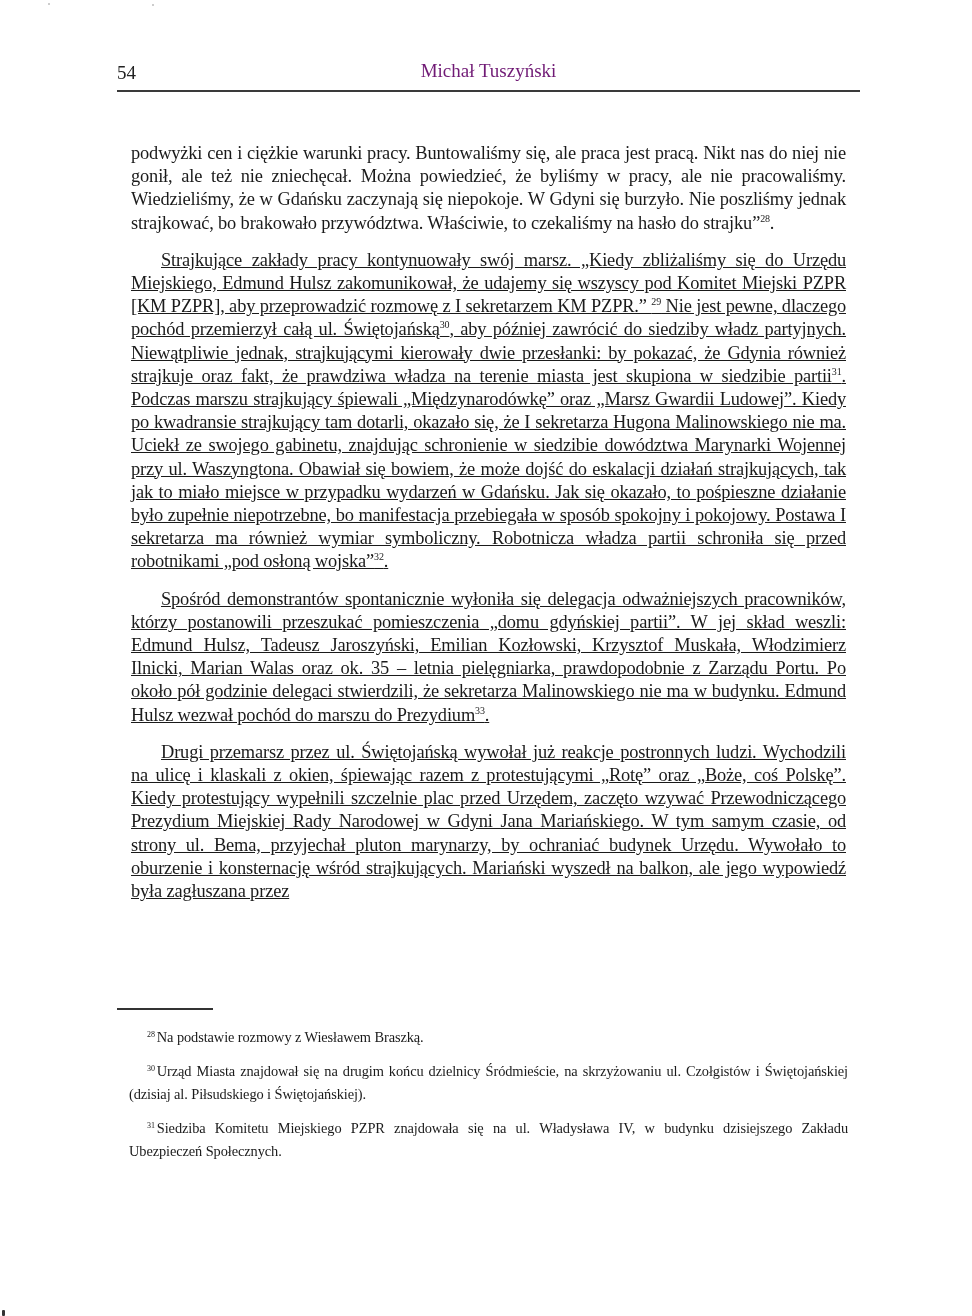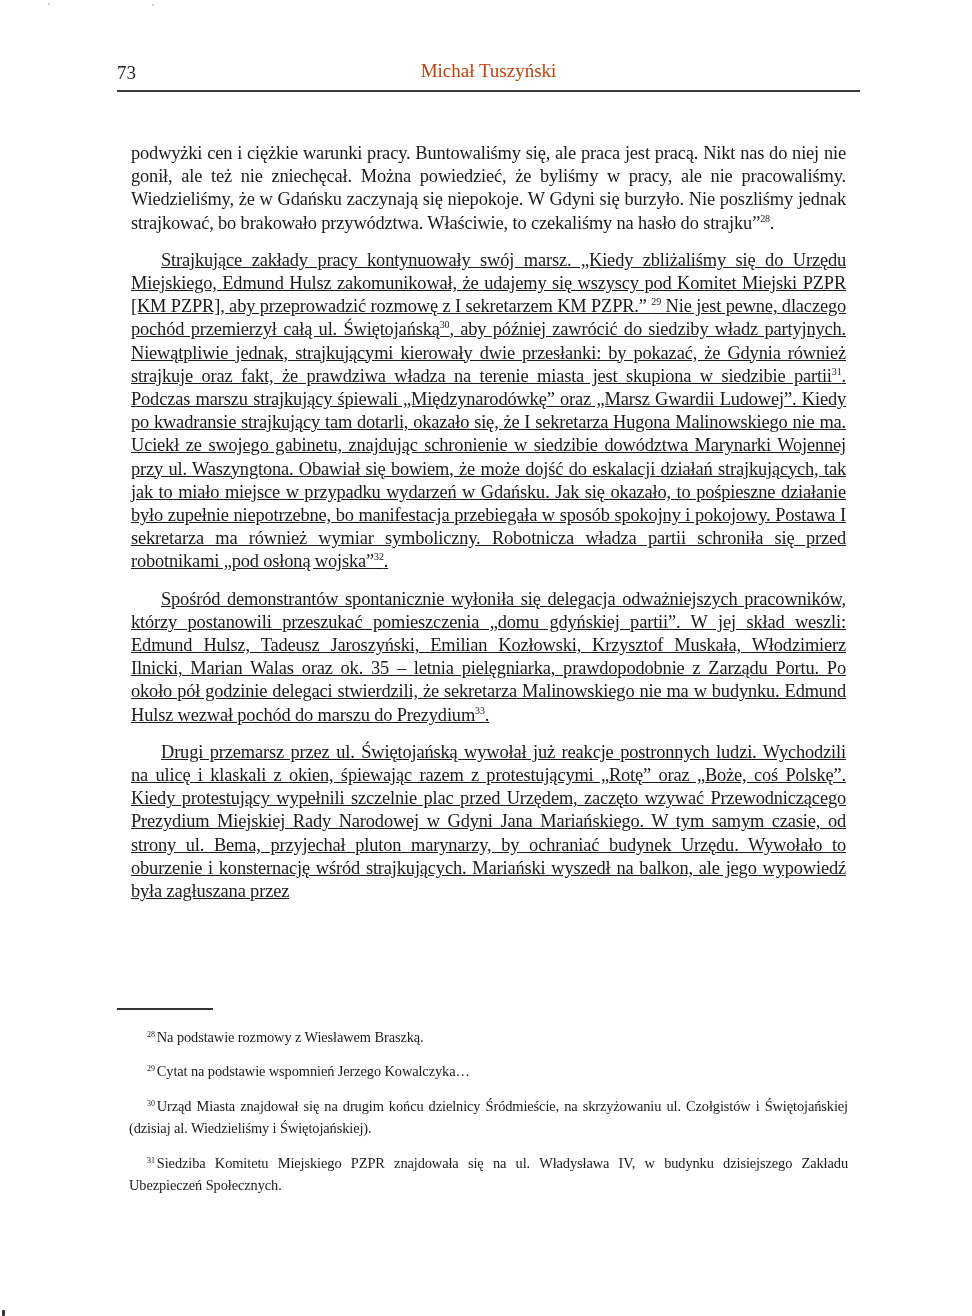--- a/index.html
+++ b/index.html
@@ -9,21 +9,21 @@
     color: #1a1a1a;
   }
   .page-header {
     position: absolute; left: 117px; top: 58px; width: 743px; height: 32px;
   }
   .page-number {
     position: absolute; left: 0; top: 4px; font-size: 19px; color: #222;
   }
   .running-head {
     position: absolute; left: 0; right: 0; top: 2px; text-align: center;
-    font-size: 19px; color: #c2410c;
+    font-size: 19px; color: #701a75;
   }
   .header-rule {
     position: absolute; left: 117px; top: 90px; width: 743px; height: 2px;
     background: #3a3a3a;
   }
   .body-text {
     position: absolute; left: 117px; top: 128px; width: 743px;
     font-size: 18.4px; line-height: 23.2px; text-align: justify;
     letter-spacing: -0.15px;
   }
@@ -43,35 +43,34 @@
   .footnotes sup { font-size: 8px; vertical-align: 5px; margin-right: 2px; }
   em { font-style: italic; }
   .scan-speck {
     position: absolute; width: 2px; height: 2px; background: #bdbdbd; border-radius: 1px;
   }
 </style>
 </head>
 <body>
 
 <div class="page-header">
-  <span class="page-number">73</span>
+  <span class="page-number">54</span>
   <span class="running-head">Michał Tuszyński</span>
 </div>
 <div class="header-rule"></div>
 
 <div class="body-text" id="body-text">
     <p><span>podwyżki cen i ciężkie warunki pracy. Buntowaliśmy się, ale praca jest pracą. Nikt nas do niej nie gonił, ale też nie zniechęcał. Można powiedzieć, że byliśmy w pracy, ale nie pracowaliśmy. Wiedzieliśmy, że w Gdańsku zaczynają się niepokoje. W Gdyni się burzyło. Nie poszliśmy jednak strajkować, bo brakowało przywództwa. Właściwie, to czekaliśmy na hasło do strajku”</span><sup>28</sup><span>.</span></p>
     <p class="indent"><span>Strajkujące zakłady pracy kontynuowały swój marsz. „Kiedy zbliżaliśmy się do Urzędu Miejskiego, Edmund Hulsz zakomunikował, że udajemy się wszyscy pod Komitet Miejski PZPR [KM PZPR], aby przeprowadzić rozmowę z I sekretarzem KM PZPR.” </span><sup>29</sup><span> Nie jest pewne, dlaczego pochód przemierzył całą ul. Świętojańską</span><sup>30</sup><span>, aby później zawrócić do siedziby władz partyjnych. Niewątpliwie jednak, strajkującymi kierowały dwie przesłanki: by pokazać, że Gdynia również strajkuje oraz fakt, że prawdziwa władza na terenie miasta jest skupiona w siedzibie partii</span><sup>31</sup><span>. Podczas marszu strajkujący śpiewali „Międzynarodówkę” oraz „Marsz Gwardii Ludowej”. Kiedy po kwadransie strajkujący tam dotarli, okazało się, że I sekretarza Hugona Malinowskiego nie ma. Uciekł ze swojego gabinetu, znajdując schronienie w siedzibie dowództwa Marynarki Wojennej przy ul. Waszyngtona. Obawiał się bowiem, że może dojść do eskalacji działań strajkujących, tak jak to miało miejsce w przypadku wydarzeń w Gdańsku. Jak się okazało, to pośpieszne działanie było zupełnie niepotrzebne, bo manifestacja przebiegała w sposób spokojny i pokojowy. Postawa I sekretarza ma również wymiar symboliczny. Robotnicza władza partii schroniła się przed robotnikami „pod osłoną wojska”</span><sup>32</sup><span>.</span></p>
     <p class="indent"><span>Spośród demonstrantów spontanicznie wyłoniła się delegacja odważniejszych pracowników, którzy postanowili przeszukać pomieszczenia „domu gdyńskiej partii”. W jej skład weszli: Edmund Hulsz, Tadeusz Jaroszyński, Emilian Kozłowski, Krzysztof Muskała, Włodzimierz Ilnicki, Marian Walas oraz ok. 35 – letnia pielęgniarka, prawdopodobnie z Zarządu Portu. Po około pół godzinie delegaci stwierdzili, że sekretarza Malinowskiego nie ma w budynku. Edmund Hulsz wezwał pochód do marszu do Prezydium</span><sup>33</sup><span>.</span></p>
     <p class="indent"><span>Drugi przemarsz przez ul. Świętojańską wywołał już reakcje postronnych ludzi. Wychodzili na ulicę i klaskali z okien, śpiewając razem z protestującymi „Rotę” oraz „Boże, coś Polskę”. Kiedy protestujący wypełnili szczelnie plac przed Urzędem, zaczęto wzywać Przewodniczącego Prezydium Miejskiej Rady Narodowej w Gdyni Jana Mariańskiego. W tym samym czasie, od strony ul. Bema, przyjechał pluton marynarzy, by ochraniać budynek Urzędu. Wywołało to oburzenie i konsternację wśród strajkujących. Mariański wyszedł na balkon, ale jego wypowiedź była zagłuszana przez</span></p>
   </div>
 
 <div class="footnote-rule"></div>
 <div class="footnotes" id="footnotes">
     <p><sup>28</sup><span>Na podstawie rozmowy z Wiesławem Braszką.</span></p>
-    <p><sup>29</sup><span>Cytat na podstawie wspomnień Jerzego Kowalczyka…</span></p>
-    <p><sup>30</sup><span>Urząd Miasta znajdował się na drugim końcu dzielnicy Śródmieście, na skrzyżowaniu ul. Czołgistów i Świętojańskiej (dzisiaj al. Wiedzieliśmy i Świętojańskiej).</span></p>
+    <p><sup>30</sup><span>Urząd Miasta znajdował się na drugim końcu dzielnicy Śródmieście, na skrzyżowaniu ul. Czołgistów i Świętojańskiej (dzisiaj al. Piłsudskiego i Świętojańskiej).</span></p>
     <p><sup>31</sup><span>Siedziba Komitetu Miejskiego PZPR znajdowała się na ul. Władysława IV, w budynku dzisiejszego Zakładu Ubezpieczeń Społecznych.</span></p>
   </div>
 
 <div class="scan-speck" style="left:48px;top:3px;"></div>
 <div class="scan-speck" style="left:152px;top:4px;"></div>
 <div class="scan-speck" style="left:2px;top:1310px;background:#333;width:3px;height:6px;"></div>
 
 </body></html>

